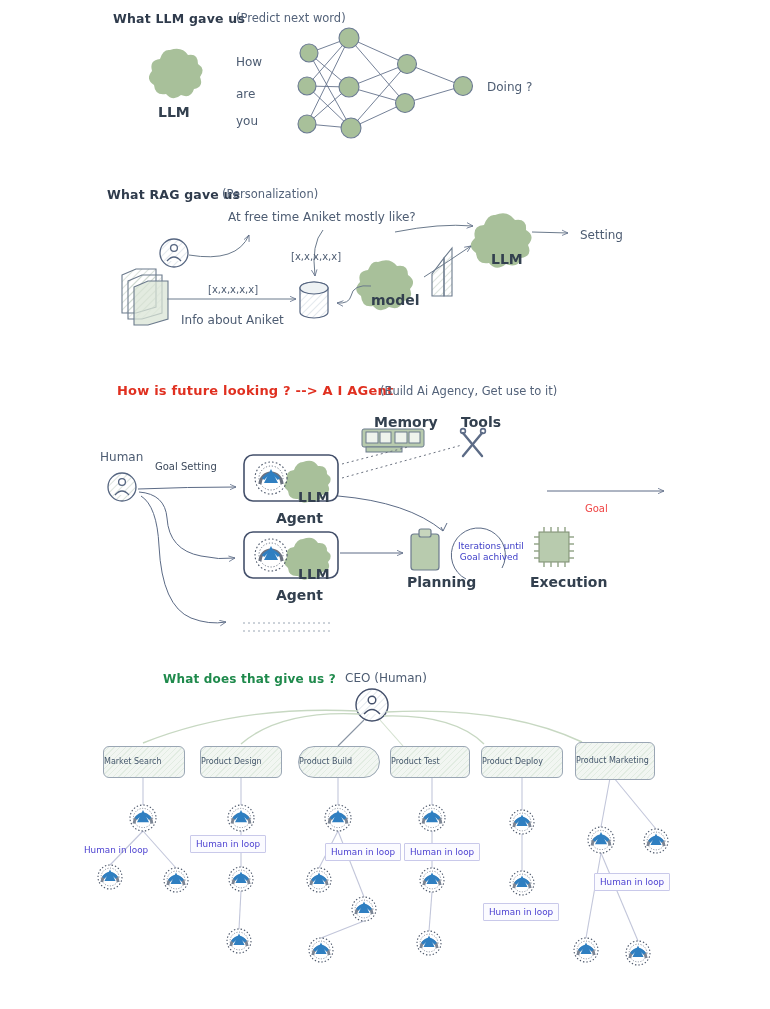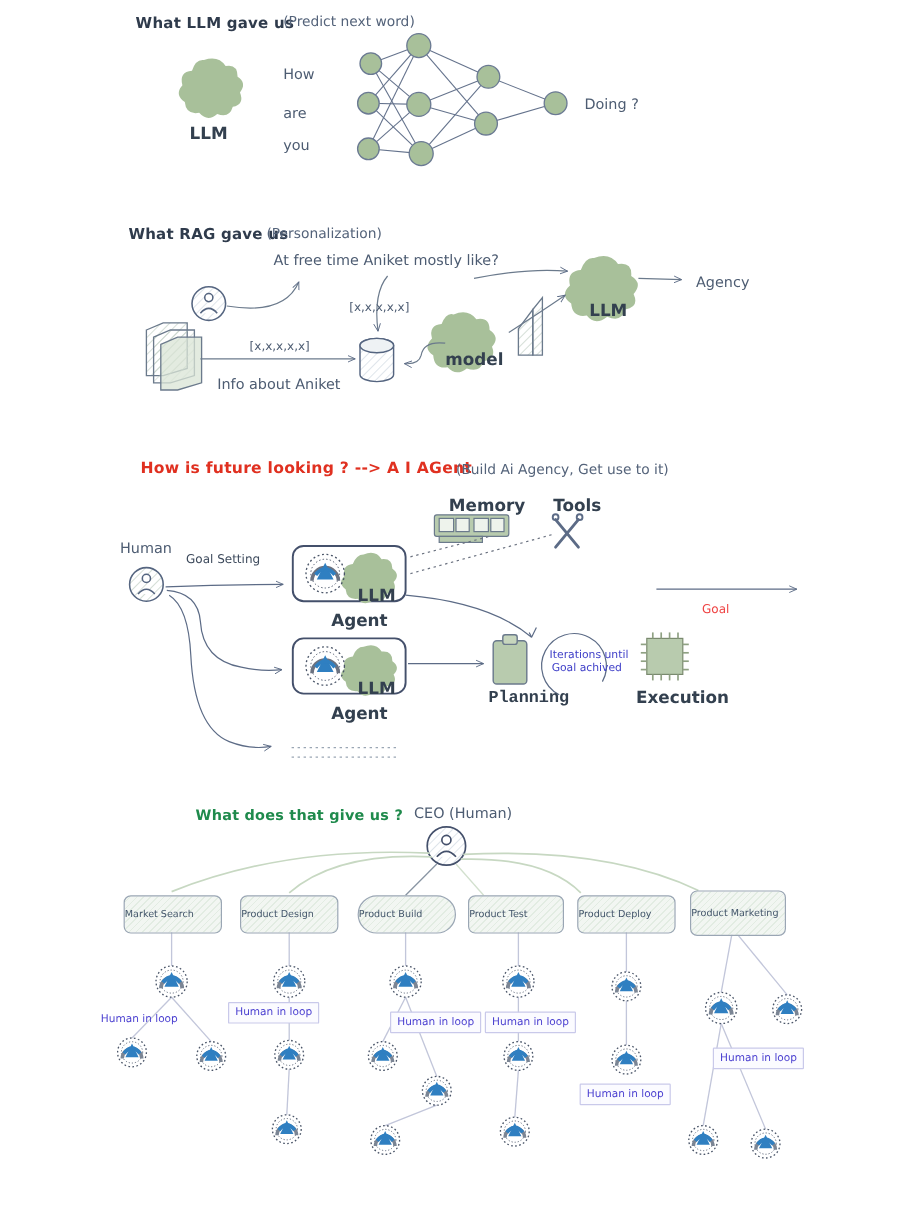--- a/index.html
+++ b/index.html
@@ -401,33 +401,33 @@
   <div class="abs note" style="left:487px;top:80px;">Doing ?</div>
 
   <div class="abs heading" style="left:107px;top:187px;">What RAG gave us</div>
   <div class="abs sub" style="left:222px;top:187px;">(Personalization)</div>
   <div class="abs note" style="left:228px;top:210px;">At free time Aniket mostly like?</div>
   <div class="abs note" style="left:291px;top:251px;font-size:10px;">[x,x,x,x,x]</div>
   <div class="abs note" style="left:208px;top:284px;font-size:10px;">[x,x,x,x,x]</div>
   <div class="abs note" style="left:181px;top:313px;">Info about Aniket</div>
   <div class="abs caption" style="left:371px;top:292px;">model</div>
   <div class="abs caption" style="left:491px;top:251px;">LLM</div>
-  <div class="abs note" style="left:580px;top:228px;">Agency</div>
+  <div class="abs note" style="left:580px;top:228px;">Setting</div>
 
   <div class="abs heading-red" style="left:117px;top:383px;">How is future looking ? --&gt; A I AGent</div>
   <div class="abs sub" style="left:380px;top:384px;">(Build Ai Agency, Get use to it)</div>
   <div class="abs note" style="left:100px;top:450px;">Human</div>
   <div class="abs" style="left:155px;top:461px;font-size:10px;color:#3d4a5c;">Goal Setting</div>
   <div class="abs caption" style="left:374px;top:414px;">Memory</div>
   <div class="abs caption" style="left:461px;top:414px;">Tools</div>
   <div class="abs caption" style="left:298px;top:489px;">LLM</div>
   <div class="abs caption" style="left:298px;top:566px;">LLM</div>
   <div class="abs caption" style="left:276px;top:510px;">Agent</div>
   <div class="abs caption" style="left:276px;top:587px;">Agent</div>
-  <div class="abs caption" style="left:407px;top:574px;font-family:Liberation Mono, monospace;">Planning</div>
+  <div class="abs caption" style="left:407px;top:574px;">Planning</div>
   <div class="abs caption" style="left:530px;top:574px;">Execution</div>
   <div class="abs blue-note" style="left:458px;top:541px;width:62px;">
     <span>Iterations until</span><br>
     <span>Goal achived</span>
   </div>
   <div class="abs" style="left:585px;top:503px;font-size:10px;color:#ef4444;">Goal</div>
 
   <div class="abs heading-green" style="left:163px;top:672px;">What does that give us ?</div>
   <div class="abs note" style="left:345px;top:671px;">CEO (Human)</div>
 

